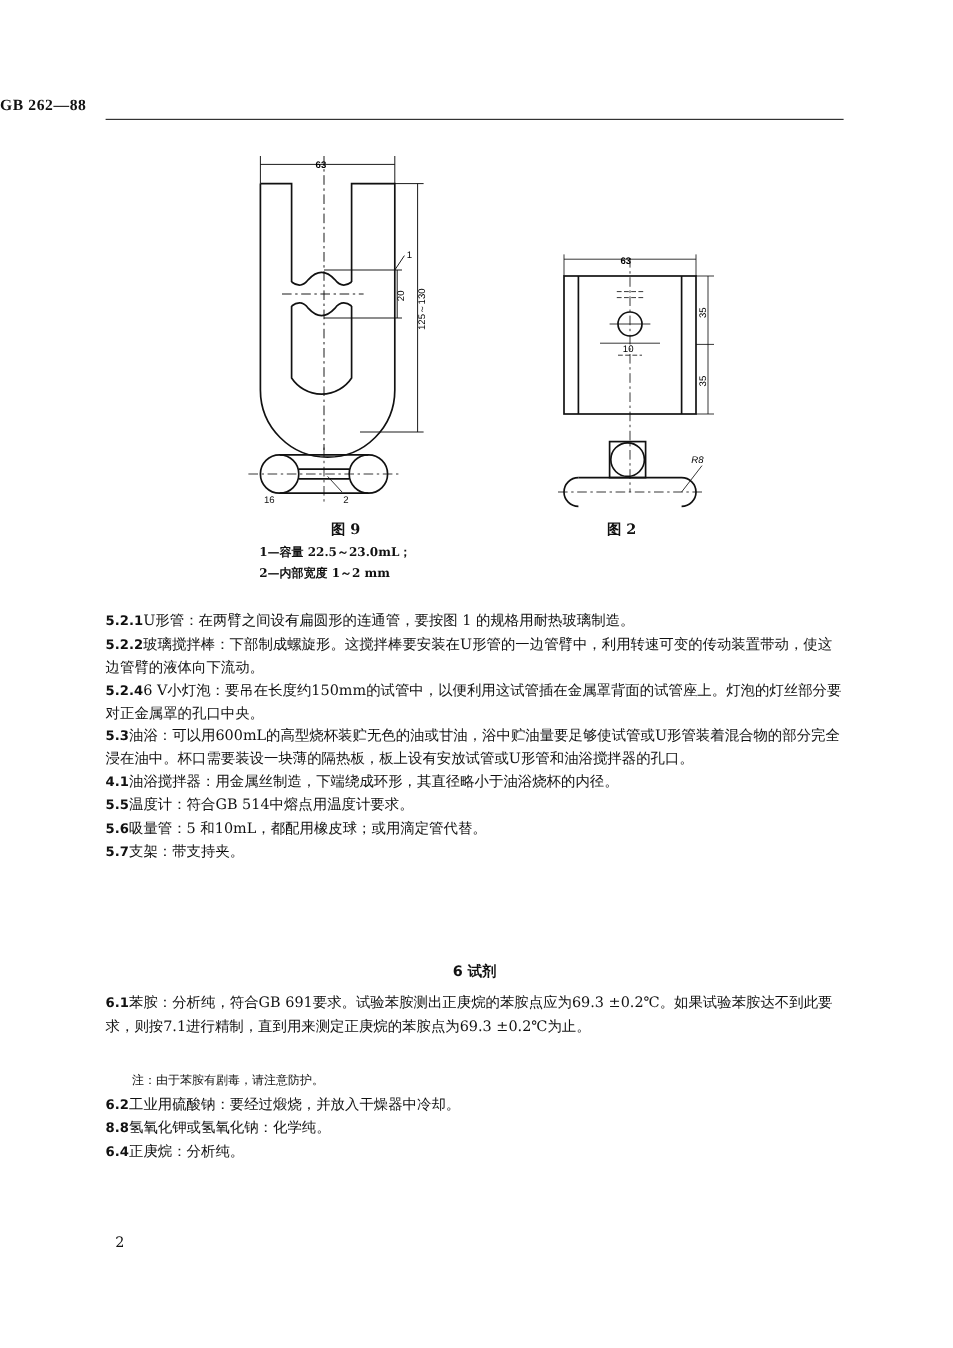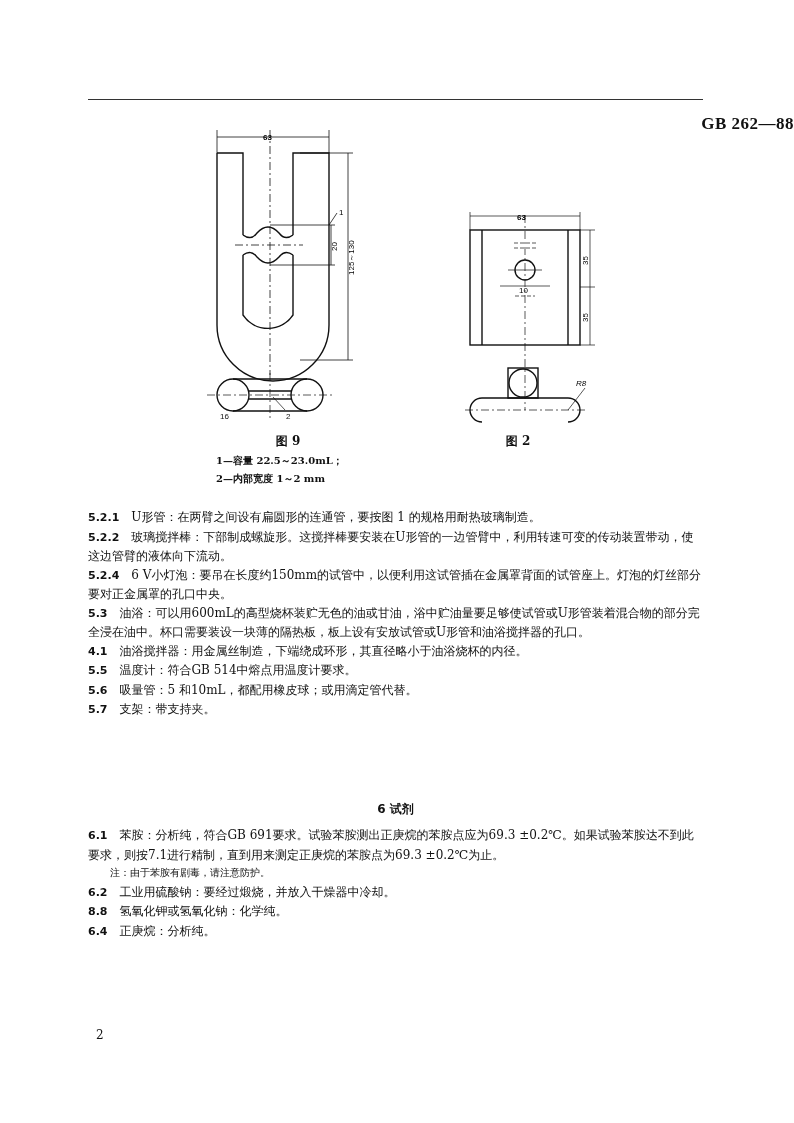--- a/index.html
+++ b/index.html
@@ -1,25 +1,25 @@
 <!DOCTYPE html>
 <html><head>
 <meta charset="utf-8">
 <style>
   html,body{margin:0;padding:0;background:#fff;}
   body{width:794px;height:1123px;position:relative;overflow:hidden;font-family:"DejaVu Serif","Liberation Serif",serif;color:#111;}
-  .header{position:absolute;left:0;top:80px;width:794px;text-align:right;font-family:"Liberation Serif",serif;font-weight:bold;font-size:17px;letter-spacing:0.5px;margin-top:34px;}
+  .header{position:absolute;left:0;top:80px;width:794px;text-align:left;font-family:"Liberation Serif",serif;font-weight:bold;font-size:13px;letter-spacing:0.5px;}
   .header-rule{position:absolute;left:88px;top:99px;width:615px;height:0;border-top:1.5px solid #333;}
   .fig{position:absolute;}
   .caption{position:absolute;font-size:12px;font-weight:bold;text-align:center;}
   .legend{position:absolute;font-size:10px;font-weight:bold;line-height:18px;}
   .body-text{position:absolute;left:88px;width:615px;font-size:12px;line-height:18.5px;}
   .para{margin:0;text-indent:0;}
-  .num{font-family:"DejaVu Sans","Liberation Sans",sans-serif;font-weight:bold;font-size:11px;margin-right:12px;}
-  .note{font-size:10px;padding-left:22px;}
+  .num{font-family:"DejaVu Sans","Liberation Sans",sans-serif;font-weight:bold;font-size:11px;}
+  .note{font-size:10px;padding-left:22px;margin-top:28px;}
   .section{font-family:"DejaVu Sans","Liberation Sans",sans-serif;font-weight:bold;font-size:12px;}
   .pagenum{position:absolute;left:96px;top:1028px;font-size:12px;}
 </style>
 </head>
 <body>
 
 <div class="header">GB 262—88</div>
 <div class="header-rule"></div>
 
 <svg class="fig" style="left:205px;top:125px;" width="170" height="300" viewBox="0 0 170 300">

